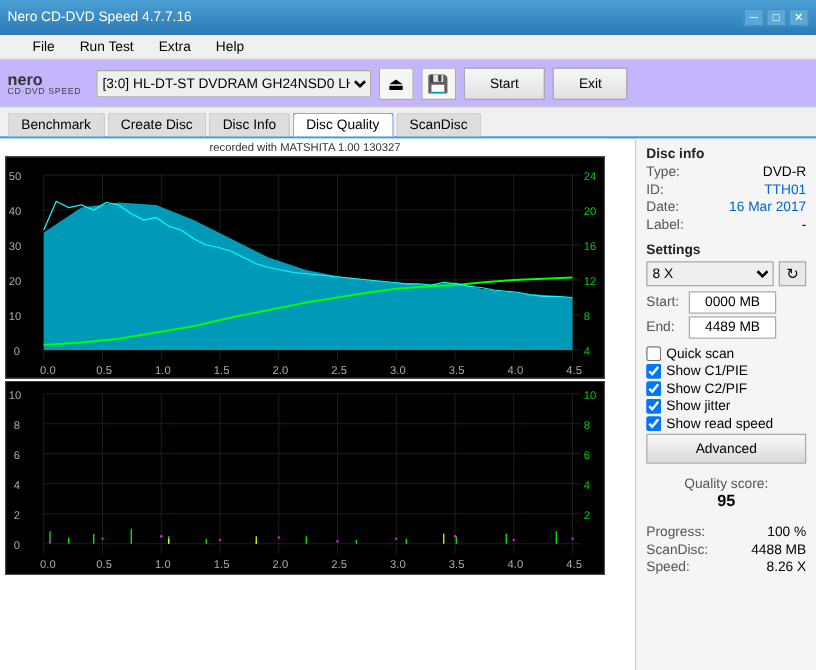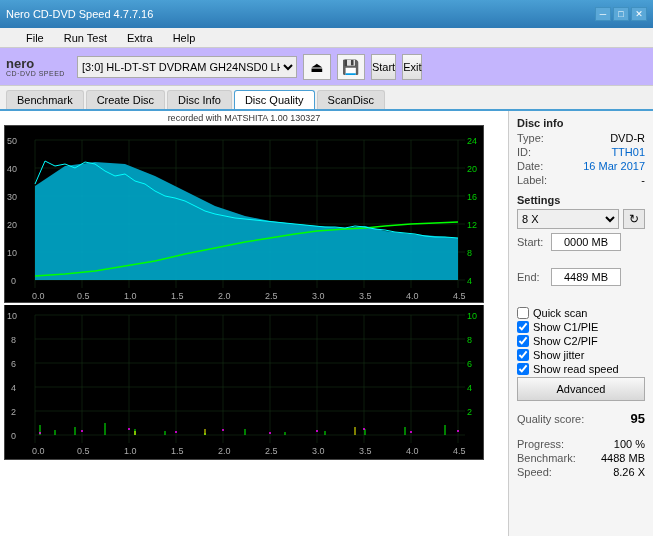--- a/index.html
+++ b/index.html
@@ -98,21 +98,21 @@
       border: 1px solid #aaa;
       background: #f5f5f5;
       display: flex;
       align-items: center;
       justify-content: center;
       cursor: pointer;
       font-size: 14px;
     }
     .toolbar-btn {
       height: 26px;
-      padding: 0 0;
+      padding: 0 20px;
       border: 1px solid #aaa;
       background: linear-gradient(to bottom, #f8f8f8, #e0e0e0);
       cursor: pointer;
       font-size: 11px;
     }
 
     
     .tab-bar {
       background: #f0f0f0;
       border-bottom: 2px solid #4a9fd4;
@@ -215,21 +215,21 @@
       height: 18px;
       border: 1px solid #aaa;
       font-size: 11px;
       text-align: center;
       background: white;
     }
 
     .start-end-row {
       display: flex;
       align-items: center;
-      margin-bottom: 17px;
+      margin-bottom: 2px;
       gap: 4px;
     }
     .start-end-label { width: 30px; color: #555; }
 
     .checkbox-row {
       display: flex;
       align-items: center;
       gap: 4px;
       margin-bottom: 2px;
     }
@@ -246,20 +246,21 @@
       cursor: pointer;
       font-size: 11px;
       margin-top: 0;
     }
 
     .quality-score-row {
       display: flex;
       align-items: center;
       justify-content: space-between;
       margin-top: 4px;
+      flex-direction: column;
     }
     .quality-score-label { color: #555; }
     .quality-score-value { font-weight: bold; font-size: 13px; color: #000; }
 
     .progress-section { margin-top: 6px; }
     .progress-row {
       display: flex;
       justify-content: space-between;
       margin-bottom: 2px;
     }
@@ -543,21 +544,21 @@
 
     <div class="separator"></div>
 
     
     <div class="progress-section">
       <div class="progress-row">
         <span class="info-label">Progress:</span>
         <span class="info-value">100 %</span>
       </div>
       <div class="progress-row">
-        <span class="info-label">Benchmark:</span>
+        <span class="info-label">ScanDisc:</span>
         <span class="info-value">4488 MB</span>
       </div>
       <div class="progress-row">
         <span class="info-label">Speed:</span>
         <span class="info-value">8.26 X</span>
       </div>
     </div>
   </div>
 </div>
 

